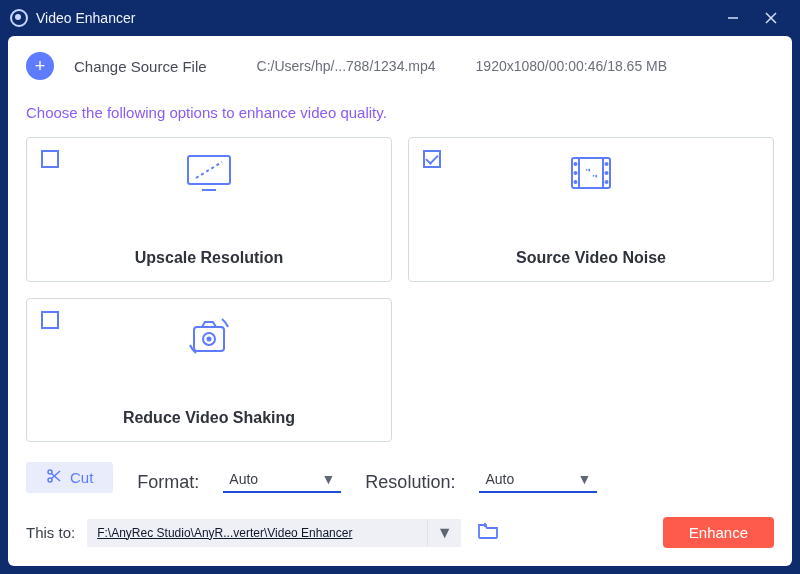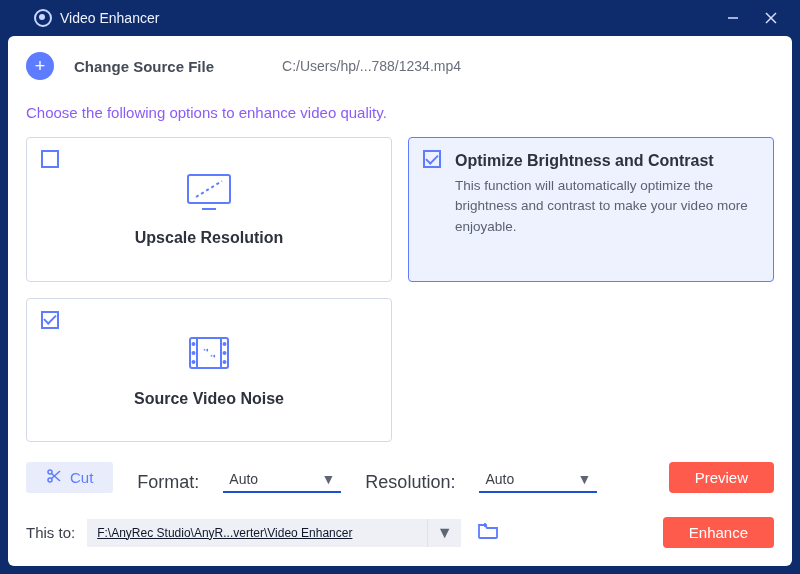--- a/index.html
+++ b/index.html
@@ -1,46 +1,46 @@
 <!DOCTYPE html>
 <html><head>
 <meta charset="utf-8">
 <style>
   * { box-sizing: border-box; margin: 0; padding: 0; font-family: "Segoe UI", Arial, sans-serif; }
   body { width: 800px; height: 574px; overflow: hidden; background: #0e2b6b; }
   .window { width: 800px; height: 574px; background: #0e2b6b; display: flex; flex-direction: column; }
 
   
-  .titlebar { height: 36px; display: flex; align-items: center; padding: 17px 10px; color: #eef3ff; margin-left: 24px; }
+  .titlebar { height: 36px; display: flex; align-items: center; padding: 17px 10px; color: #eef3ff; }
   .titlebar .app-icon { width: 18px; height: 18px; margin-right: 8px; border-radius: 50%; border: 2px solid #c9d6ff; position: relative; }
   .titlebar .app-icon::after { content:""; position:absolute; width:6px; height:6px; border-radius:50%; background:#c9d6ff; top:3px; left:3px;}
   .titlebar .title { font-size: 14px; font-weight: 500; flex: 0 0 auto; }
   .titlebar .spacer { flex: 1; }
   .titlebar .winctrl { width: 38px; height: 36px; display:flex; align-items:center; justify-content:center; color:#d7e1ff; cursor:pointer; }
   .titlebar .winctrl svg { stroke:#d7e1ff; }
 
   
   .panel { flex:1; background:#fff; margin: 0 8px 8px 8px; border-radius: 6px; display:flex; flex-direction:column; padding: 14px 18px 18px 18px; }
 
   
   .source-row { display:flex; align-items:center; gap: 20px; color:#555a66; font-size: 14px; padding: 2px 0 14px 0; }
   .plus-badge { width:28px; height:28px; border-radius:50%; background:#5d7cff; color:#fff; display:flex; align-items:center; justify-content:center; font-size:18px; cursor:pointer; }
-  .change-src { color:#444a57; font-size:15px; cursor:pointer;font-weight:bold; }
-  .src-path { color:#6a6f7b; flex:0 0 auto; margin-left: 48px; text-align: center;}
+  .change-src { color:#444a57; font-size:15px; cursor:pointer; }
+  .src-path { color:#6a6f7b; flex:0 0 auto; margin-left: 30px; text-align: center;}
   .src-meta { color:#6a6f7b; margin-left: 20px;}
 
   .instruct { color:#8b5cf6; font-size:15px; padding: 10px 0 16px 0; }
 
   
   .grid { display:grid; grid-template-columns: 1fr 1fr; grid-template-rows: 1fr 1fr; gap: 16px; flex: 1; }
   .card { border:1px solid #d4d9e6; border-radius:4px; position:relative; padding:14px 16px; }
   .card.selected { border:1px solid #5d7cff; background:#eef2ff; }
   .card .chk { position:absolute; top:12px; left:14px; width:18px; height:18px; border:2px solid #5d7cff; cursor:pointer; display:flex; align-items:center; justify-content:center;}
   .card .chk.checked::after { content:""; width:10px; height:5px; border-left:2px solid #5d7cff; border-bottom:2px solid #5d7cff; transform: rotate(-45deg) translate(1px,-1px); }
-  .card.centered { display:flex; flex-direction:column; align-items:center; justify-content:center; gap:12px; }
+  .card.centered { display:flex; flex-direction:column; align-items:center; justify-content:space-between; gap:12px; }
   .card .ico { color:#5d7cff; }
   .card .card-title { font-weight:700; font-size:16px; color:#2e323c; text-align:center; }
   .card .desc { font-size:13.5px; color:#5d6270; line-height:1.5; margin-top:6px; }
   .card .row-head { display:flex; align-items:flex-start; }
   .card .row-head .ht { margin-left: 30px; font-weight:700; font-size:16px; color:#2e323c; }
   .card .row-body { margin-left: 30px; }
 
   
   .controls { display:flex; align-items:flex-end; gap: 24px; padding-top: 20px; }
   .cut-btn { display:flex; align-items:center; gap:8px; background:#e9edfb; color:#5d7cff; padding:6px 20px; border-radius:3px; cursor:pointer; font-size:15px; }
@@ -81,47 +81,39 @@
   </div>
 
   <div class="panel">
 
     <div class="source-row">
       <div class="plus-badge">
         <span>+</span>
       </div>
       <div class="change-src">Change Source File</div>
       <div class="src-path">C:/Users/hp/...788/1234.mp4</div>
+      <div class="src-meta">1920x1080/00:00:46/18.65 MB</div>
     </div>
 
     <div class="instruct">Choose the following options to enhance video quality.</div>
 
     <div class="grid">
 
       <div class="card centered">
         <div class="chk"></div>
         <div class="ico">
           <svg width="54" height="42" viewBox="0 0 54 42" fill="none" stroke="#5d7cff" stroke-width="2">
             <rect x="6" y="4" width="42" height="28" rx="2"></rect>
             <line x1="14" y1="26" x2="40" y2="10" stroke-dasharray="3 3"></line>
             <line x1="20" y1="38" x2="34" y2="38"></line>
           </svg>
         </div>
         <div class="card-title">Upscale Resolution</div>
       </div>
 
-      <div class="card selected">
-        <div class="row-head">
-          <div class="chk checked"></div>
-          <div class="ht">Optimize Brightness and Contrast</div>
-        </div>
-        <div class="row-body">
-          <div class="desc">This function will automatically optimize the brightness and contrast to make your video more enjoyable.</div>
-        </div>
-      </div>
 
       <div class="card centered">
         <div class="chk checked"></div>
         <div class="ico">
           <svg width="54" height="42" viewBox="0 0 54 42" fill="none" stroke="#5d7cff" stroke-width="2">
             <rect x="8" y="6" width="38" height="30" rx="2"></rect>
             <line x1="15" y1="6" x2="15" y2="36"></line>
               <line x1="39" y1="6" x2="39" y2="36"></line>
             <circle cx="11.5" cy="12" r="1"></circle>
               <circle cx="11.5" cy="21" r="1"></circle>
@@ -129,20 +121,34 @@
             <circle cx="42.5" cy="12" r="1"></circle>
               <circle cx="42.5" cy="21" r="1"></circle>
               <circle cx="42.5" cy="30" r="1"></circle>
             <circle cx="24" cy="18" r="1.2" stroke-dasharray="1 2"></circle>
               <circle cx="31" cy="24" r="1.2" stroke-dasharray="1 2"></circle>
           </svg>
         </div>
         <div class="card-title">Source Video Noise</div>
       </div>
 
+      <div class="card centered">
+        <div class="chk"></div>
+        <div class="ico">
+          <svg width="54" height="46" viewBox="0 0 54 46" fill="none" stroke="#5d7cff" stroke-width="2">
+            <path d="M40 6 a20 20 0 0 1 6 8"></path>
+              <path d="M14 40 a20 20 0 0 1 -6 -8"></path>
+            <rect x="12" y="14" width="30" height="24" rx="3"></rect>
+            <path d="M20 14 l3 -5 h8 l3 5"></path>
+            <circle cx="27" cy="26" r="6"></circle>
+              <circle cx="27" cy="26" r="1.5" fill="#5d7cff"></circle>
+          </svg>
+        </div>
+        <div class="card-title">Reduce Video Shaking</div>
+      </div>
 
     </div>
 
     <div class="controls">
       <div class="cut-btn">
         <span>
           <svg width="16" height="16" viewBox="0 0 16 16" fill="none" stroke="#5d7cff" stroke-width="1.5">
             <circle cx="4" cy="4" r="2"></circle>
               <circle cx="4" cy="12" r="2"></circle>
             <line x1="5.5" y1="5.5" x2="14" y2="13"></line>
@@ -155,21 +161,20 @@
       <div class="select">
         <span>Auto</span>
         <span class="tri">▼</span>
       </div>
       <div class="fld-label">Resolution:</div>
       <div class="select">
         <span>Auto</span>
         <span class="tri">▼</span>
       </div>
       <div class="spacer-flex"></div>
-      <button class="primary-btn">Preview</button>
     </div>
 
     <div class="save-row">
       <div class="save-lbl">This to:</div>
       <div class="path-box">
         <input class="path-input" readonly="" value="F:\AnyRec Studio\AnyR...verter\Video Enhancer" style="">
         <div class="path-drop">
           <span>▼</span>
         </div>
       </div>

